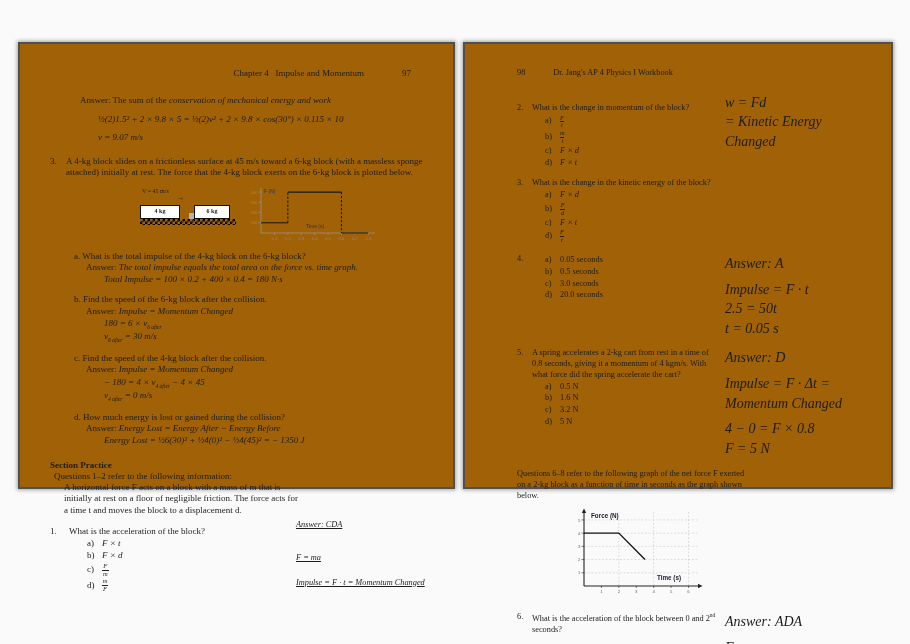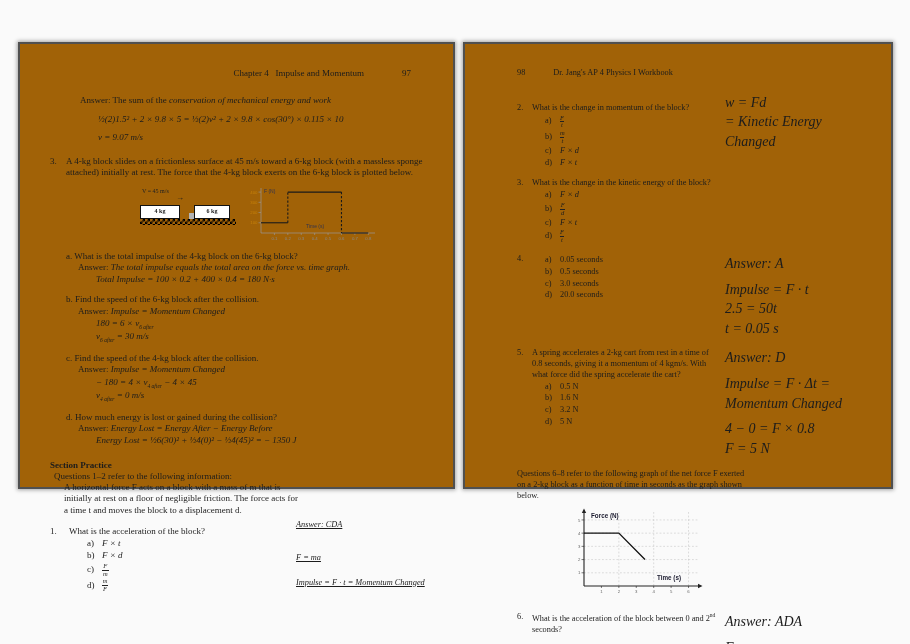--- a/index.html
+++ b/index.html
@@ -24,21 +24,21 @@
   .blocks-diagram{width:96px;font-size:6px;padding-top:4px;}
   .vel-label{margin-left:2px;color:#222;}
   .vel-arrow{margin-left:36px;font-size:8px;line-height:6px;font-weight:bold;}
   .blocks-row{display:flex;align-items:flex-end;margin-top:3px;height:15px;}
   .block{border:1.4px solid #111;height:14px;display:flex;align-items:center;justify-content:center;background:#fff;box-sizing:border-box;font-weight:bold;}
   .block4{width:40px;}
   .block6{width:36px;}
   .bgap{width:9px;flex:none;}
   .sponge{width:5px;height:6px;background:#b3b3b3;flex:none;}
   .ground{height:6px;width:96px;background-image:linear-gradient(45deg,#000 25%,transparent 25%,transparent 75%,#000 75%),linear-gradient(45deg,#000 25%,transparent 25%,transparent 75%,#000 75%);background-size:5px 5px;background-position:0 0,2.5px 2.5px;}
-  .part{margin:9px 0 0 16px;}
+  .part{margin:9px 0 0 24px;}
   .part-ans{margin-left:12px;}
   .part-eq{margin-left:30px;margin-top:1px;}
   .sp{position:relative;margin-top:13px;}
   .sp-head{font-weight:bold;}
   .sp-intro{margin-left:4px;}
   .sp-para{margin-left:14px;width:240px;}
   .sp-q{display:flex;margin-top:10px;}
   .sp-qnum{width:19px;flex:none;}
   .opts{margin-left:37px;margin-top:1px;}
   .opt{display:flex;align-items:center;margin-top:1px;}

